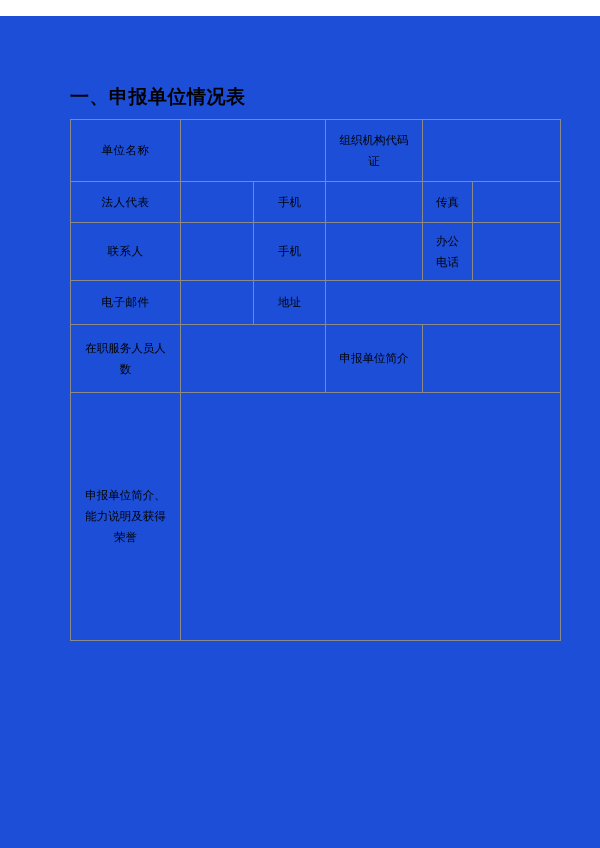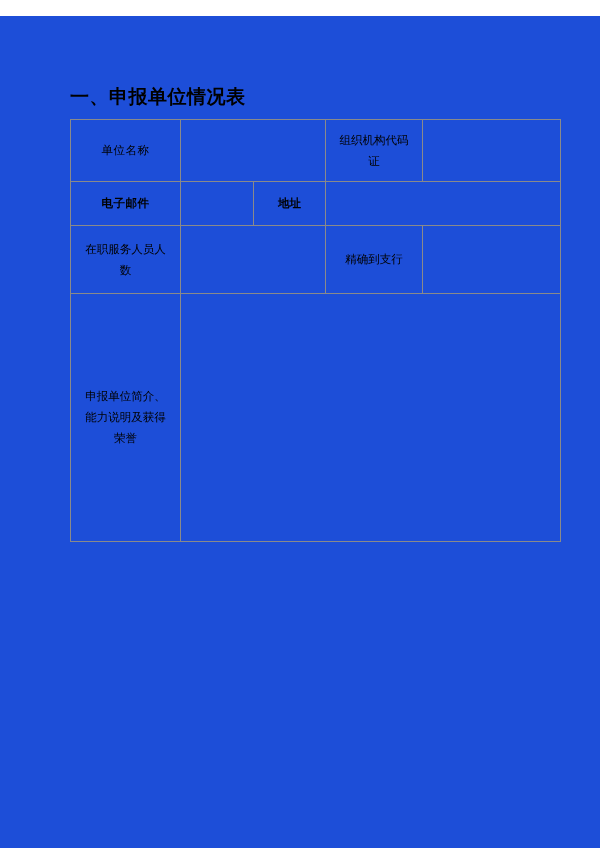--- a/index.html
+++ b/index.html
@@ -49,21 +49,21 @@
     text-align: center;
     line-height: 21px;
     font-family: "DejaVu Serif", "Liberation Serif", serif;
     font-size: 11.5px;
     word-break: break-all;
   }
   td.blank { }
   .r1 { height: 62px; }
   .r2 { height: 41px; }
   .r3 { height: 58px; }
-  .r4 { height: 44px; font-weight: bold; }
+  .r4 { height: 44px; }
   .r5 { height: 42px; }
   .r6 { height: 68px; margin-left: 20px; }
   .r7 { height: 45px; }
   .r8 { height: 44px; }
   .r9 { height: 248px; margin-left: 46px; }
   .narrow-label { letter-spacing: 0.5px; }
   .wrap-label { line-height: 26px; }
 </style>
 </head>
 <body>
@@ -87,34 +87,50 @@
     </colgroup>
 
     <tbody>
         <tr class="r1">
       <td colspan="2" class="narrow-label">单位名称</td>
       <td colspan="4" class="blank"></td>
       <td colspan="2" class="wrap-label">组织机构代码证</td>
       <td colspan="2" class="blank"></td>
     </tr>
 
+    <tr class="r2">
+      <td colspan="2" class="narrow-label">法人代表</td>
+      <td colspan="2" class="blank"></td>
+      <td colspan="2">手机</td>
+      <td colspan="2" class="blank"></td>
+      <td>传真</td>
+      <td class="blank"></td>
+    </tr>
 
+    <tr class="r3">
+      <td colspan="2" class="narrow-label">联系人</td>
+      <td colspan="2" class="blank"></td>
+      <td colspan="2">手机</td>
+      <td colspan="2" class="blank"></td>
+      <td class="wrap-label">办公电话</td>
+      <td class="blank"></td>
+    </tr>
 
     <tr class="r4">
       <td colspan="2" class="narrow-label">电子邮件</td>
       <td colspan="2" class="blank"></td>
       <td colspan="2">地址</td>
       <td colspan="4" class="blank"></td>
     </tr>
 
 
     <tr class="r6">
       <td colspan="2" class="wrap-label">在职服务人员人数</td>
       <td colspan="4" class="blank"></td>
-      <td colspan="2" class="wrap-label">精确到支行</td>
+      <td colspan="2" class="wrap-label">申报单位简介</td>
       <td colspan="2" class="blank"></td>
     </tr>
 
 
 
     <tr class="r9">
       <td colspan="2" class="wrap-label">申报单位简介、能力说明及获得荣誉</td>
       <td colspan="8" class="blank"></td>
     </tr>
 

